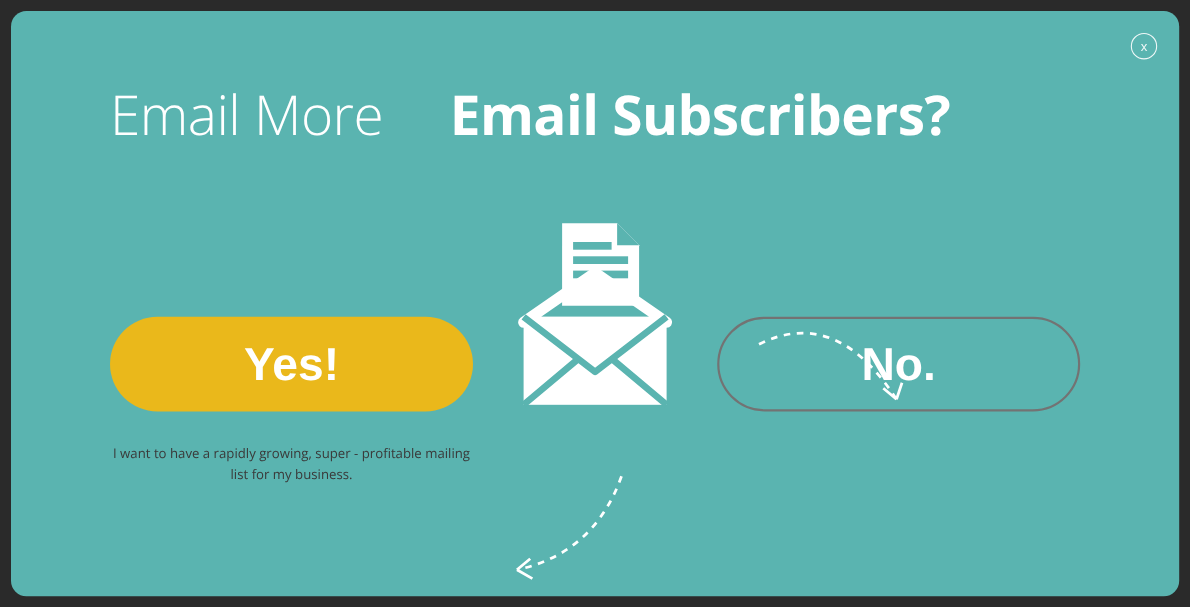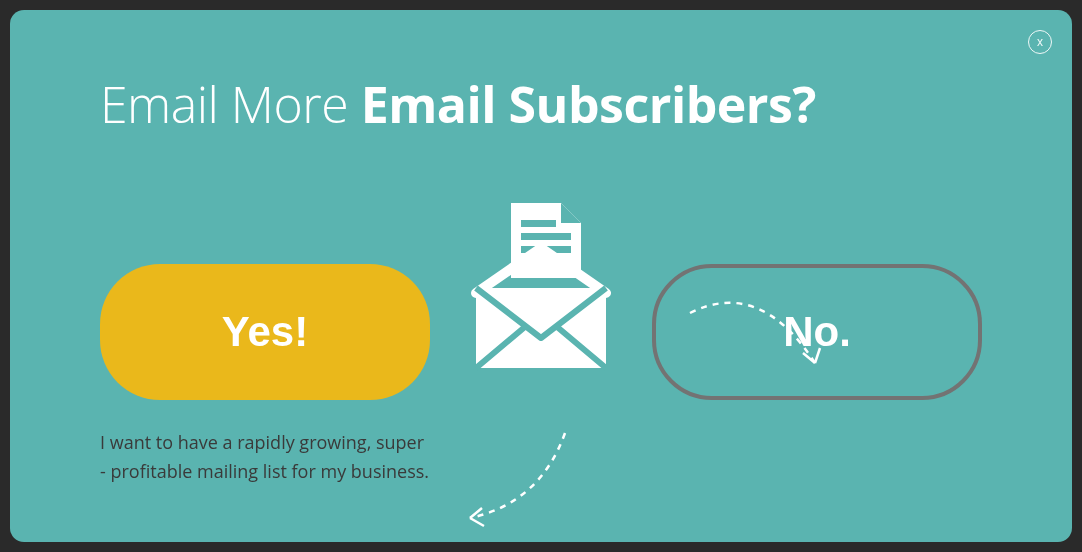--- a/index.html
+++ b/index.html
@@ -44,60 +44,62 @@
       opacity: 0.9;
     }
     .heading {
       color: #fff;
       font-size: 50px;
       font-weight: 300;
       letter-spacing: -0.5px;
     }
     .heading .bold {
       font-weight: 700;
+      margin-left: 48px;
     }
     .content-row {
       display: flex;
       align-items: flex-start;
       justify-content: space-between;
       margin-top: 60px;
       position: relative;
       gap: 20px;
     }
     .option {
       display: flex;
       flex-direction: column;
       align-items: center;
       width: 340px;
     }
     .btn {
       width: 330px;
-      height: 136px;
+      height: 86px;
       border-radius: 60px;
       font-size: 42px;
       font-weight: 600;
       display: flex;
       align-items: center;
       justify-content: center;
       cursor: pointer;
-      margin-top: 66px;
+      margin-top: 90px;
     }
     .btn-yes {
       background: #eab81b;
       color: #fff;
       border: none;
     }
     .btn-no {
       background: transparent;
       color: #fff;
-      border: 4px solid #737373;
+      border: 2px solid #737373;
     }
     .caption {
       color: #3a3a3a;
-      font-size: 18px;
+      font-size: 12px;
+      text-align: center;
       margin-top: 28px;
       line-height: 1.6;
       max-width: 350px;
     }
     .center-graphic {
       width: 200px;
       display: flex;
       flex-direction: column;
       align-items: center;
       position: relative;

